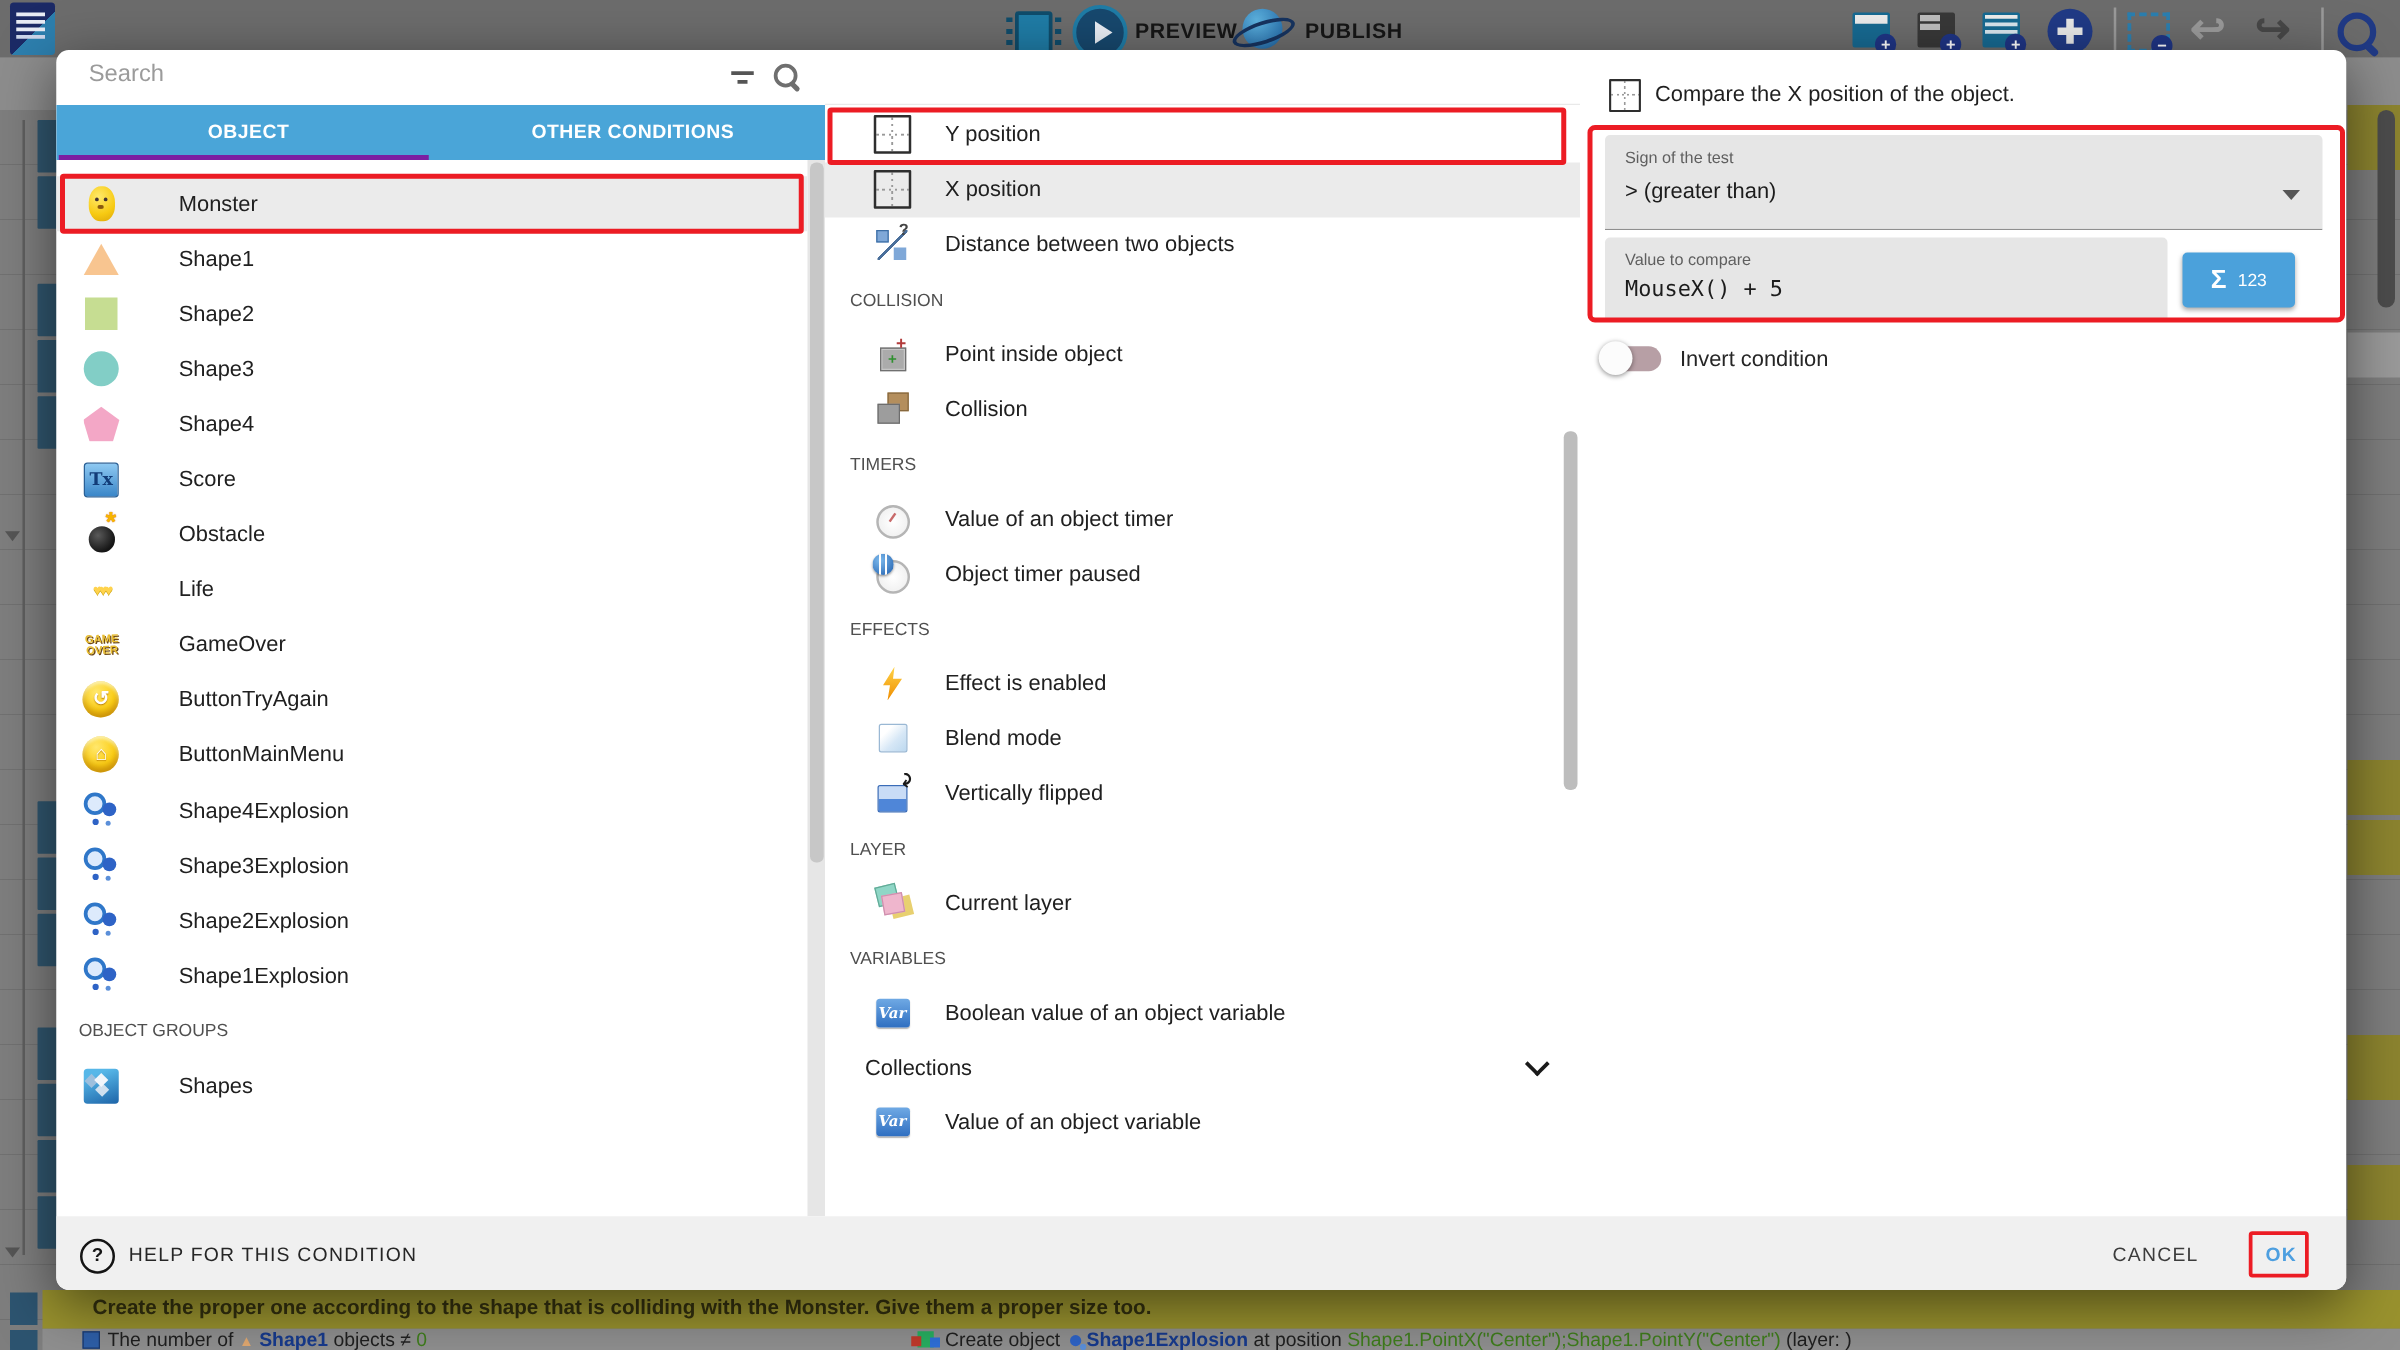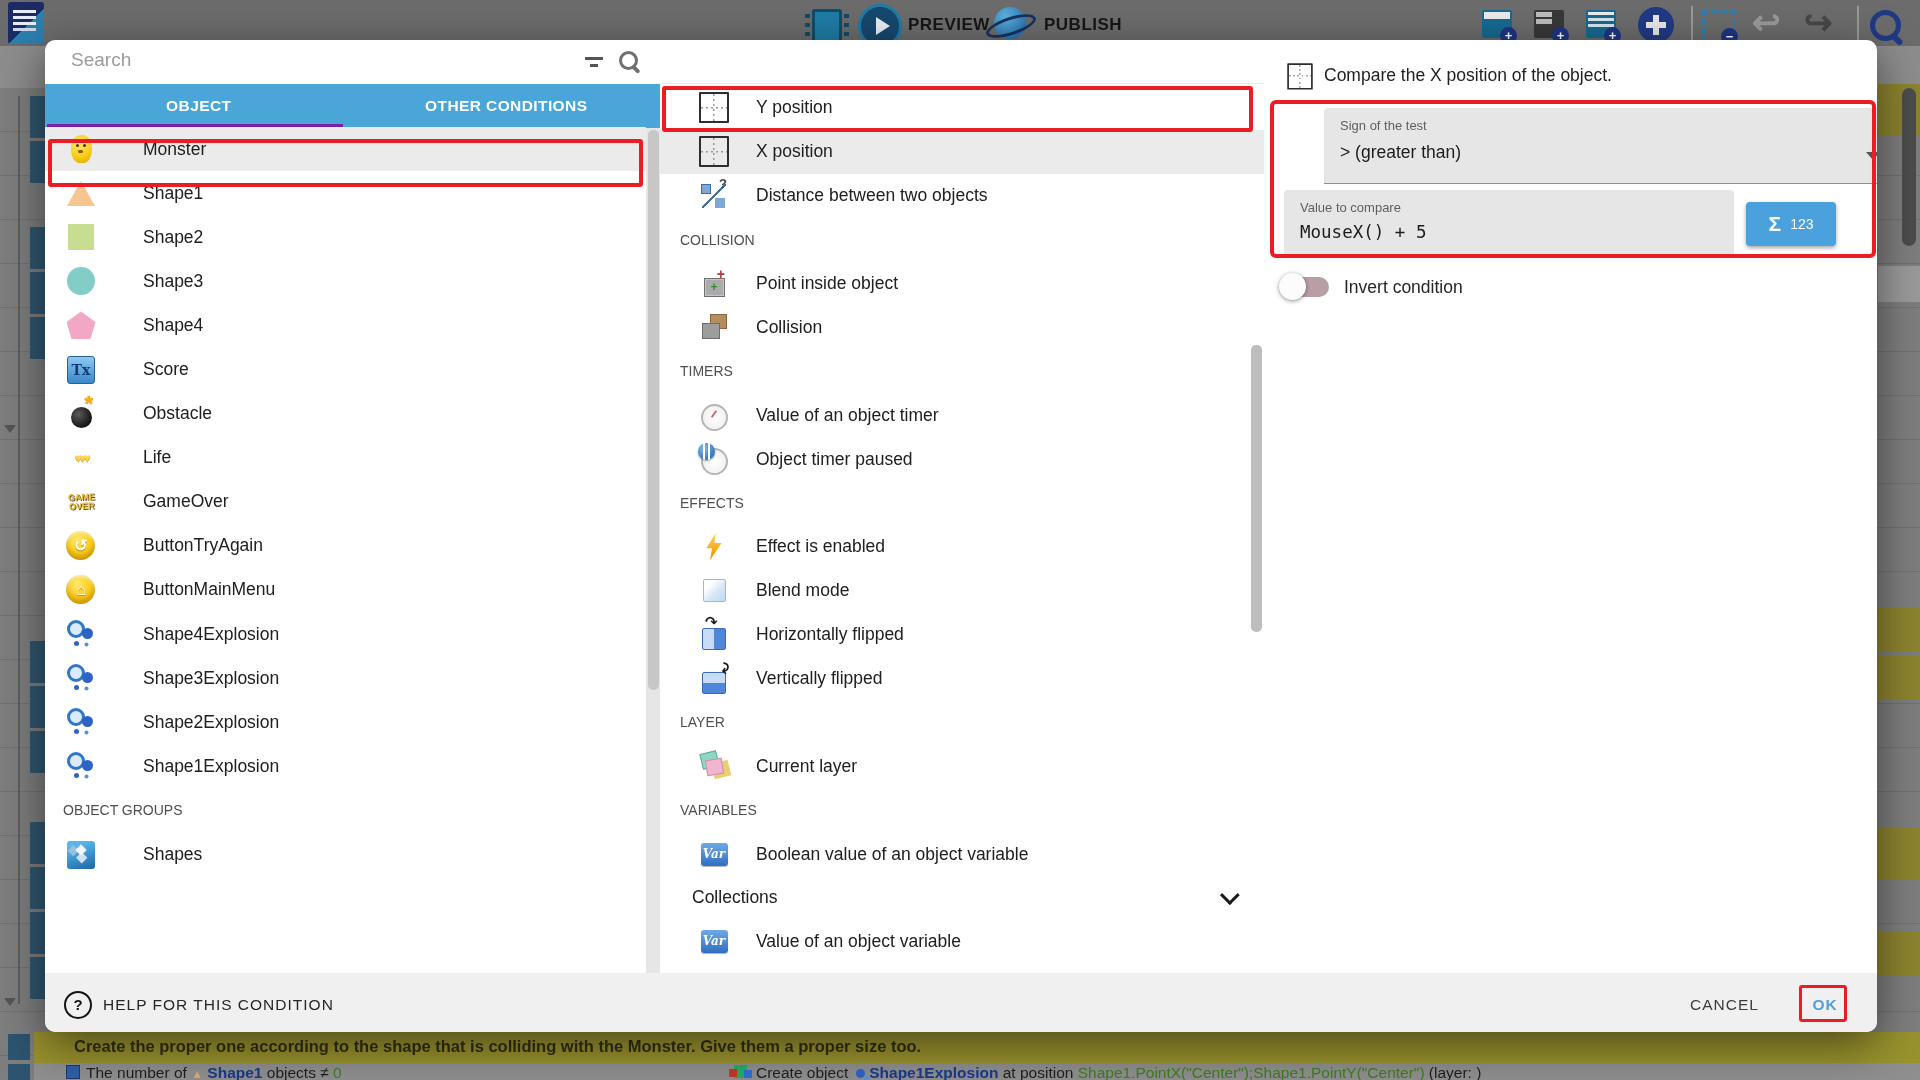--- a/index.html
+++ b/index.html
@@ -285,21 +285,21 @@
       <span class="abs mag" style="left:572px;top:10px;"></span>
     </div>
     <div class="abs tabbar">
       <div class="tab active">
           <span>OBJECT</span>
         </div>
       <div class="tab">
           <span>OTHER CONDITIONS</span>
         </div>
     </div>
-    <div class="abs list left-list" style="left:0;top:74px;width:601px;height:845px;padding-top:13px;box-sizing:border-box;">
+    <div class="abs list left-list" style="left:0;top:88px;width:601px;height:845px;padding-top:13px;box-sizing:border-box;">
 
         <div class="row t-item selected">
           <span class="ico gi-monster"></span>
           <span class="row-label">Monster</span>
 
         </div>
 
         <div class="row t-item">
           <span class="ico gi-triangle"></span>
           <span class="row-label">Shape1</span>
@@ -466,25 +466,20 @@
           <span class="row-label">Effect is enabled</span>
 
         </div>
 
         <div class="row t-item">
           <span class="ico gi-blend"></span>
           <span class="row-label">Blend mode</span>
 
         </div>
 
-        <div class="row t-item">
-          <span class="ico gi-flip-horizontal"></span>
-          <span class="row-label">Horizontally flipped</span>
-
-        </div>
 
         <div class="row t-item">
           <span class="ico gi-flip-vertical"></span>
           <span class="row-label">Vertically flipped</span>
 
         </div>
 
         <div class="row t-header">
 
           <span class="row-label">LAYER</span>
@@ -519,21 +514,21 @@
           <span class="ico gi-variable"></span>
           <span class="row-label">Value of an object variable</span>
 
         </div>
       </div>
     <div class="abs mscroll"></div>
 
     <div class="abs ico gi-position small" style="left:1237px;top:18px;"></div>
     <div class="abs rp-title" style="left:1279px;top:25px;">Compare the X position of the object.</div>
 
-    <div class="abs field" style="left:1279px;top:68px;width:574px;height:76px;">
+    <div class="abs field" style="left:1239px;top:68px;width:574px;height:76px;">
       <span class="flabel">Sign of the test</span>
       <span class="fvalue">&gt; (greater than)</span>
       <span class="dd-arrow"></span>
     </div>
     <div class="abs field" style="left:1239px;top:150px;width:450px;height:66px;">
       <span class="flabel">Value to compare</span>
       <span class="fvalue mono">MouseX() + 5</span>
     </div>
     <div class="abs sigma-btn" style="left:1701px;top:162px;width:90px;height:44px;">
       <span class="sg">Σ</span>

